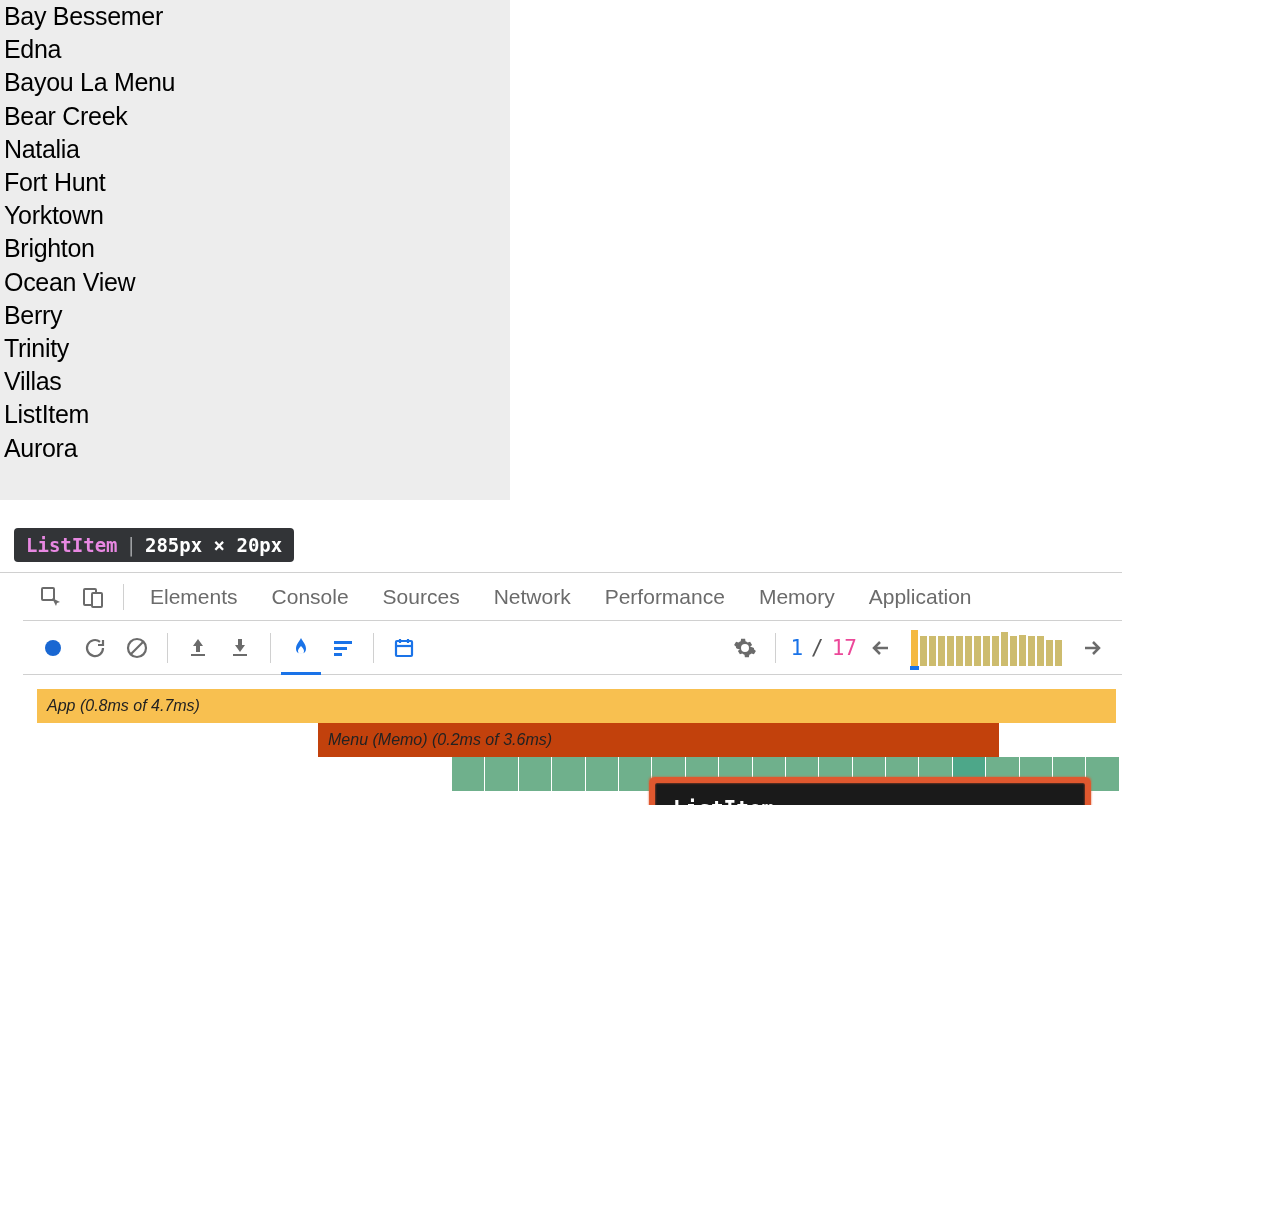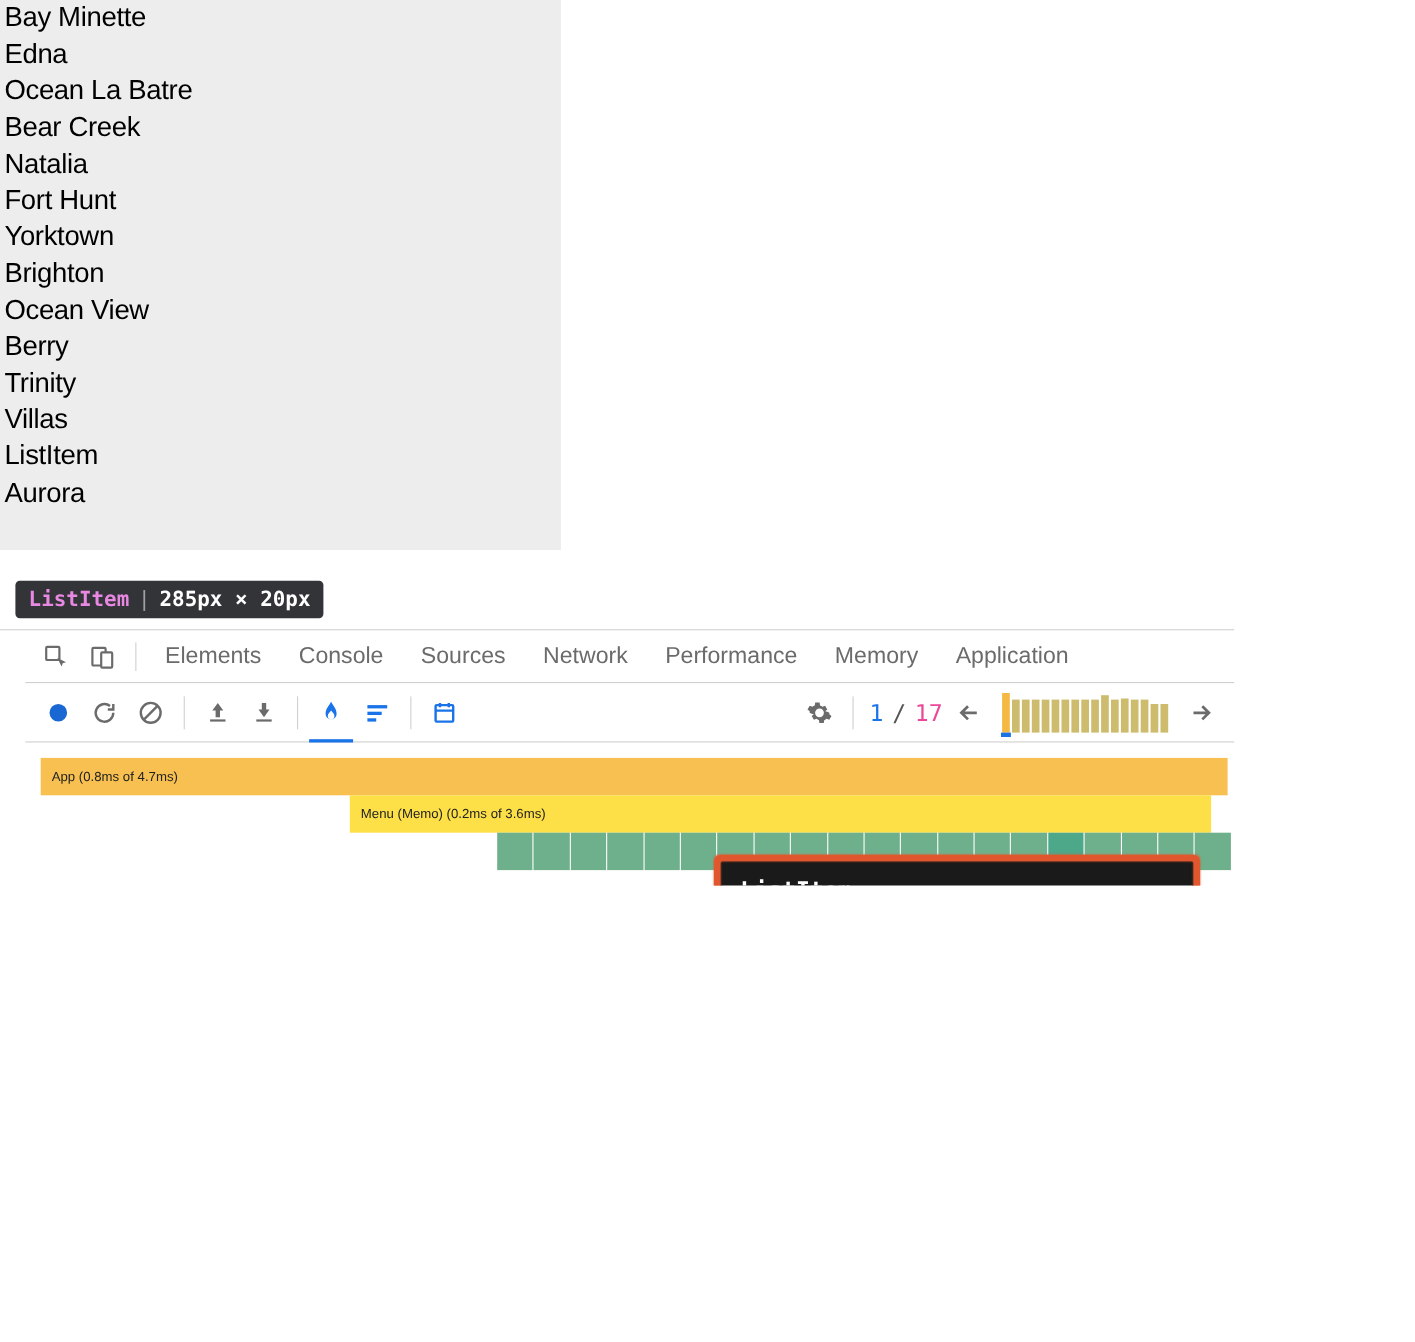--- a/index.html
+++ b/index.html
@@ -182,34 +182,35 @@
     }
     .flamegraph {
       position: relative;
       padding: 14px;
       width: 1122px;
     }
     .flame-row {
       height: 34px;
       display: flex;
       align-items: center;
-      font-size: 12px;
+      font-size: 16px;
       color: #222;
       padding: 0 10px;
       white-space: nowrap;
       overflow: hidden;
+      font-style: italic;
     }
     .flame-app {
       background: #f8c050;
       width: 1079px;
       margin-left: 0;
     }
     .flame-menu {
-      background: #fde047;
-      width: 783px;
+      background: #c2410c;
+      width: 681px;
       margin-left: 281px;
       margin-top: 0;
     }
     .flame-items {
       display: flex;
       gap: 1px;
       margin-left: 415px;
       margin-top: 0;
     }
     .flame-cell {
@@ -268,23 +269,23 @@
       font-family: "SF Mono", "Menlo", "Consolas", monospace;
       font-size: 18px;
     }
   </style>
 </head>
 <body>
 
 
 
 <div class="list-container" id="list-container">
-<div class="list-item">Bay Minette</div>
+<div class="list-item">Bay Bessemer</div>
     <div class="list-item">Edna</div>
-    <div class="list-item">Ocean La Batre</div>
+    <div class="list-item">Bayou La Menu</div>
     <div class="list-item">Bear Creek</div>
     <div class="list-item">Natalia</div>
     <div class="list-item">Fort Hunt</div>
     <div class="list-item">Yorktown</div>
     <div class="list-item">Brighton</div>
     <div class="list-item">Ocean View</div>
     <div class="list-item">Berry</div>
     <div class="list-item">Trinity</div>
     <div class="list-item">Villas</div>
     <div class="list-item">ListItem</div>

